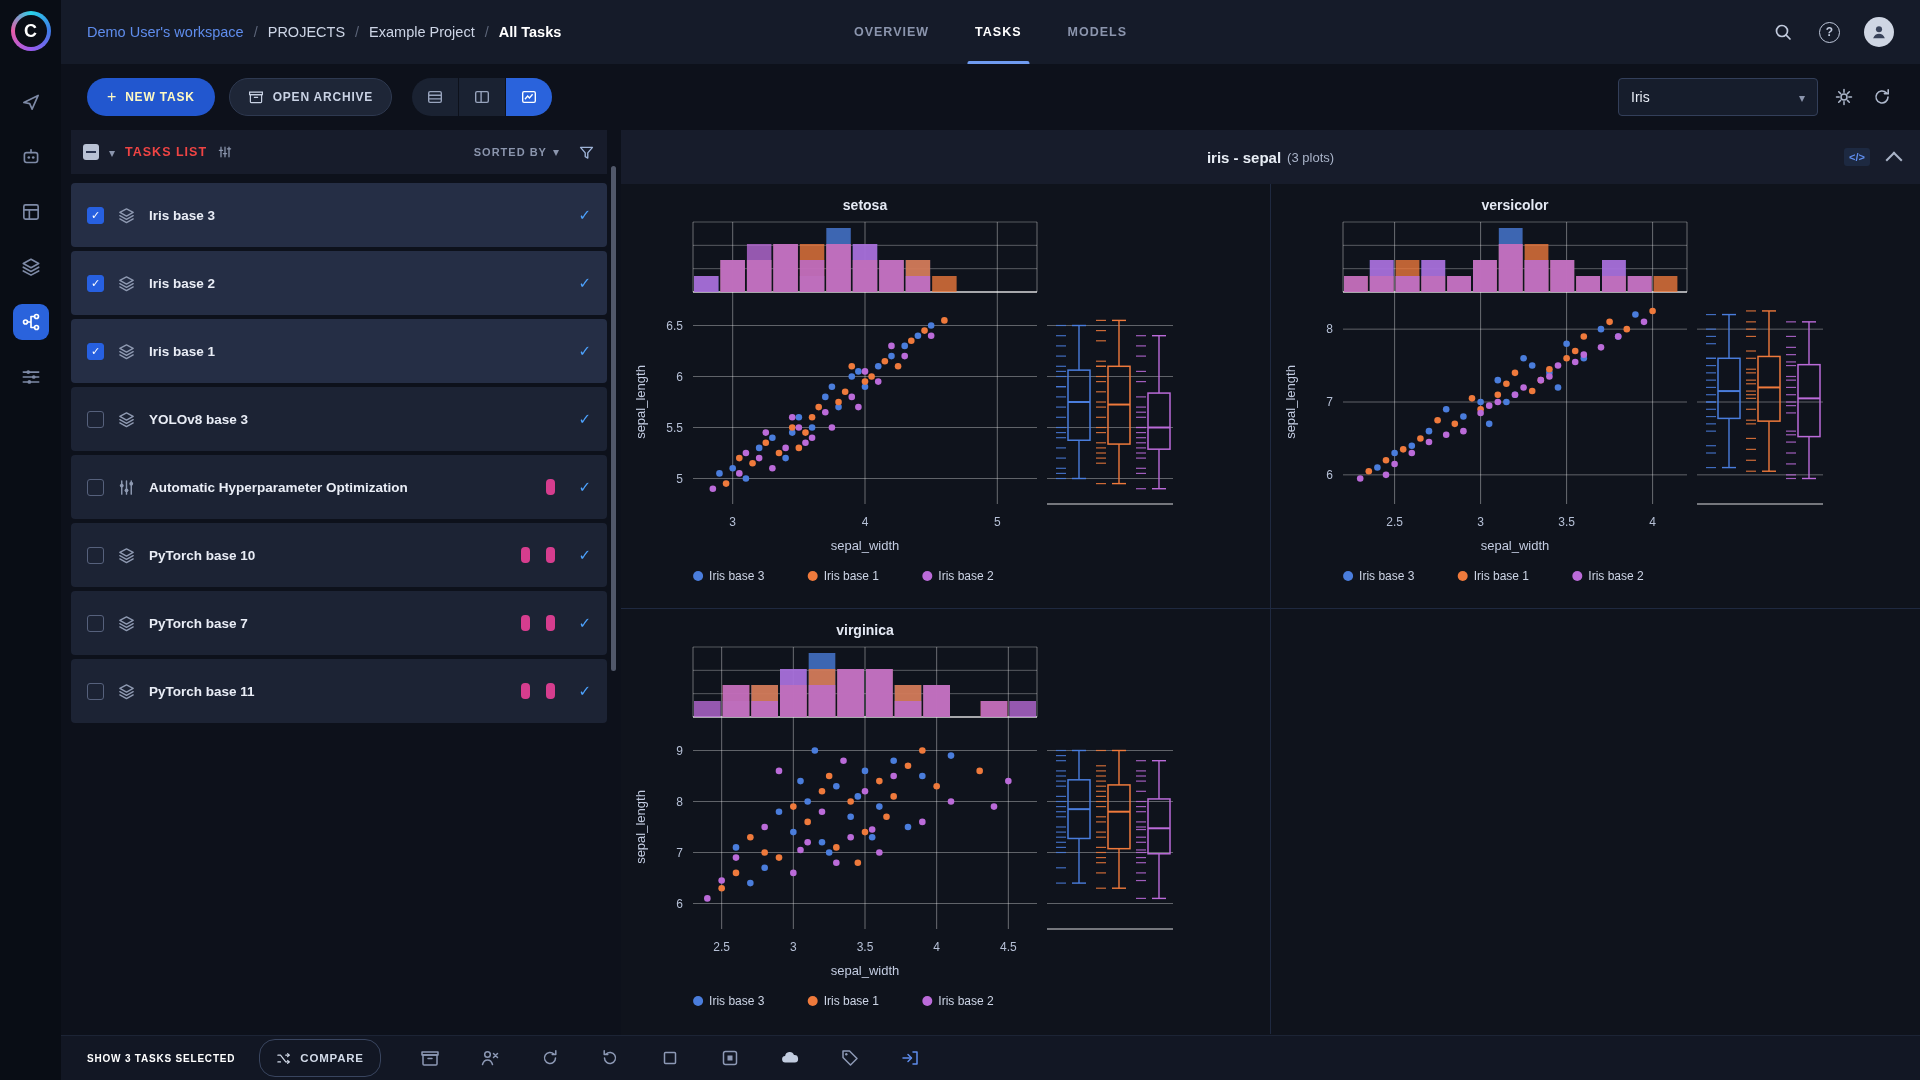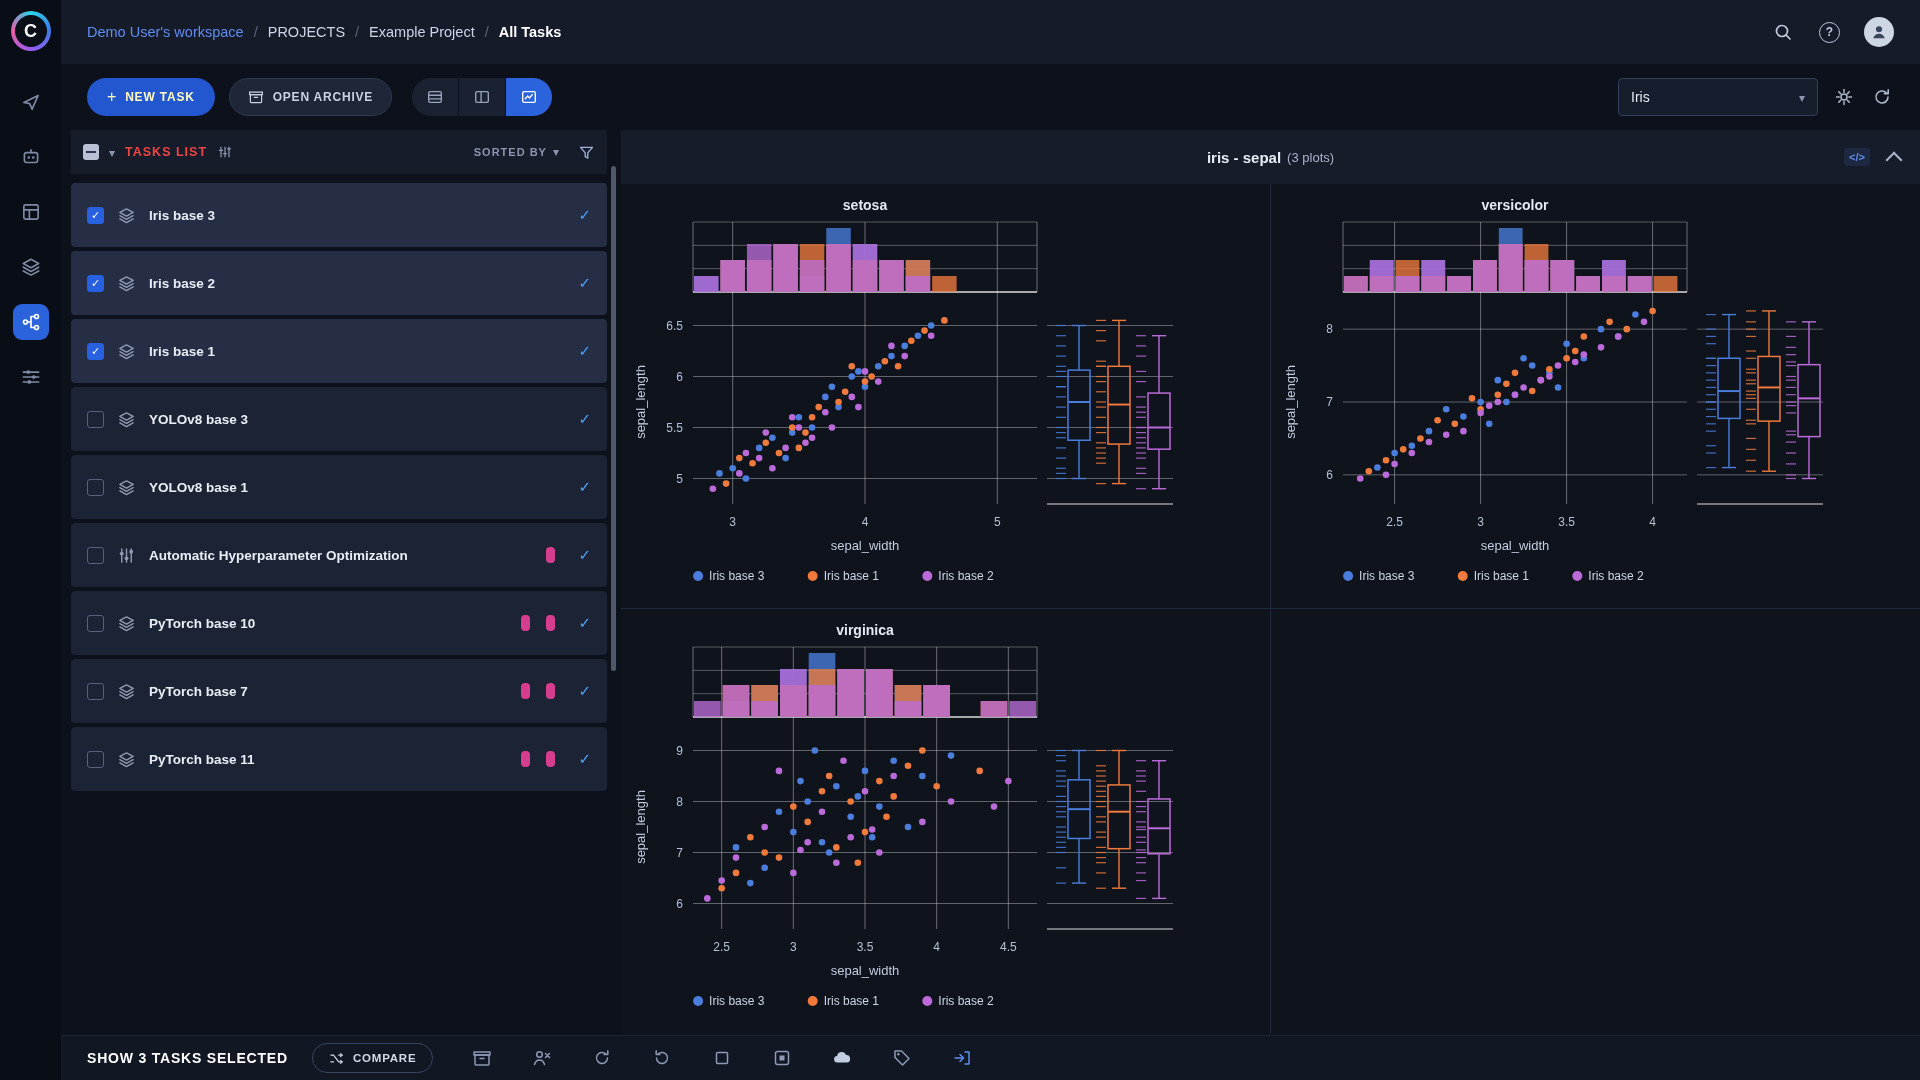--- a/index.html
+++ b/index.html
@@ -78,22 +78,22 @@
   .code-icon::after{content:"</>";}
   .chev-up{width:10px;height:10px;border-left:2px solid #aab4c8;border-top:2px solid #aab4c8;transform:rotate(45deg);margin-top:5px;cursor:pointer;}
   .charts{flex:1;display:grid;grid-template-columns:1fr 1fr;grid-auto-rows:425px;}
   .plot-cell{box-sizing:border-box;padding:4px 0 0 8px;overflow:hidden;}
   .plot-cell:nth-child(1){border-right:1px solid #1f2940;border-bottom:1px solid #1f2940;}
   .plot-cell:nth-child(2){border-bottom:1px solid #1f2940;}
   .plot-cell:nth-child(3){border-right:1px solid #1f2940;}
 
   
   .footer{position:absolute;left:61px;right:0;bottom:0;height:45px;background:#121724;border-top:1px solid #1c2435;display:flex;align-items:center;padding:0 26px;gap:24px;box-sizing:border-box;z-index:25;}
-  .sel-label{font-size:14px;font-weight:700;letter-spacing:.8px;color:#fff;}
-  .compare-btn{display:flex;align-items:center;gap:9px;background:transparent;border:1px solid #39455f;border-radius:16px;height:30px;padding:0 16px;color:#d2dae8;font-size:11.5px;font-weight:700;letter-spacing:.8px;cursor:pointer;font-family:inherit;}
+  .sel-label{font-size:10px;font-weight:700;letter-spacing:.8px;color:#fff;}
+  .compare-btn{display:flex;align-items:center;gap:9px;background:transparent;border:1px solid #39455f;border-radius:16px;height:38px;padding:0 16px;color:#d2dae8;font-size:11.5px;font-weight:700;letter-spacing:.8px;cursor:pointer;font-family:inherit;}
   .footer-icons{display:flex;gap:38px;margin-left:14px;align-items:center;color:#8d99b5;}
   .f-icon{width:22px;height:22px;display:flex;align-items:center;justify-content:center;cursor:pointer;}
   .f-icon.publish{color:#c2cde0;}
   .f-icon.enqueue{color:#5f8ded;}
   svg{display:block;}
 </style>
 </head>
 <body>
 
 <div class="app">
@@ -163,20 +163,25 @@
   <header class="topbar">
     <div class="breadcrumb">
       <span class="bc-link">Demo User's workspace</span>
       <span class="bc-sep">/</span>
       <span class="bc-item">PROJECTS</span>
       <span class="bc-sep">/</span>
       <span class="bc-item">Example Project</span>
       <span class="bc-sep">/</span>
       <span class="bc-item bc-current">All Tasks</span>
     </div>
+    <nav class="tabs">
+      <div class="tab">OVERVIEW</div>
+      <div class="tab active">TASKS</div>
+      <div class="tab">MODELS</div>
+    </nav>
     <div class="top-actions">
       <span class="icon-btn">
         <svg width="20" height="20" viewBox="0 0 20 20" fill="none" stroke="currentColor" stroke-width="1.7" stroke-linecap="round">
             <circle cx="9" cy="9" r="5.5"></circle>
             <path d="M13.2 13.2 17 17"></path>
           </svg>
       </span>
       <span class="help-icon"></span>
       <span class="avatar">
         <svg width="18" height="18" viewBox="0 0 20 20" fill="currentColor">
@@ -306,33 +311,20 @@
           <div class="task-row">
             <span class="cb"></span>
             <span class="row-icon">
               <svg width="19" height="19" viewBox="0 0 20 20" fill="none" stroke="currentColor" stroke-width="1.5" stroke-linecap="round" stroke-linejoin="round">
                 <path d="M10 3 17 6.8 10 10.6 3 6.8Z"></path>
                 <path d="M3 10.2l7 3.8 7-3.8"></path>
                 <path d="M3 13.6l7 3.8 7-3.8"></path>
               </svg>
             </span>
             <span class="row-name">YOLOv8 base 3</span>
-            <span class="spacer"></span>
-            <span class="status-check"></span>
-          </div>
-          <div class="task-row">
-            <span class="cb"></span>
-            <span class="row-icon">
-              <svg width="19" height="19" viewBox="0 0 20 20" fill="none" stroke="currentColor" stroke-width="1.5" stroke-linecap="round" stroke-linejoin="round">
-                <path d="M10 3 17 6.8 10 10.6 3 6.8Z"></path>
-                <path d="M3 10.2l7 3.8 7-3.8"></path>
-                <path d="M3 13.6l7 3.8 7-3.8"></path>
-              </svg>
-            </span>
-            <span class="row-name">YOLOv8 base 1</span>
             <span class="spacer"></span>
             <span class="status-check"></span>
           </div>
           <div class="task-row">
             <span class="cb"></span>
             <span class="row-icon">
               <svg width="19" height="19" viewBox="0 0 20 20" fill="none" stroke="currentColor" stroke-width="1.5" stroke-linecap="round" stroke-linejoin="round">
                 <path d="M5 3v14M10 3v14M15 3v14"></path>
                 <circle cx="5" cy="8" r="2" fill="currentColor" stroke="none"></circle>
                 <circle cx="10" cy="13" r="2" fill="currentColor" stroke="none"></circle>

